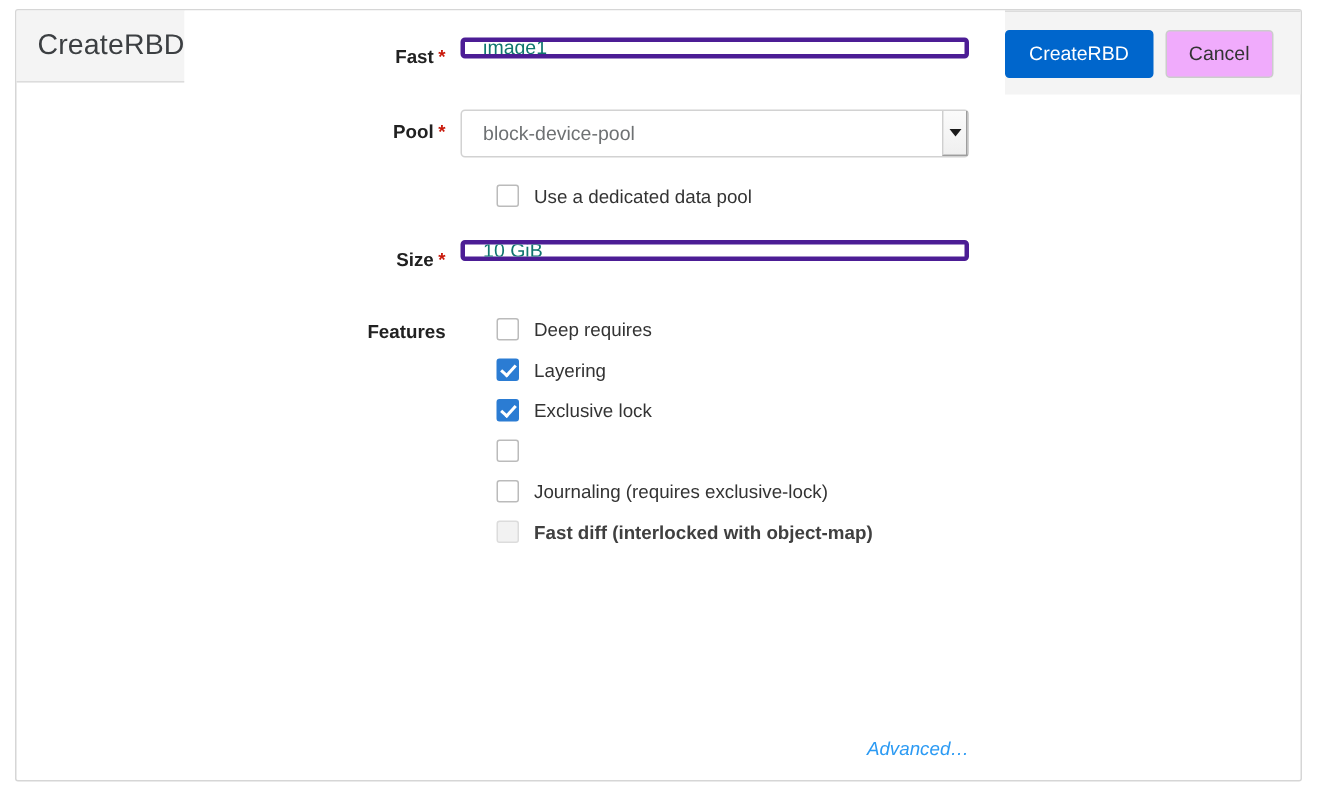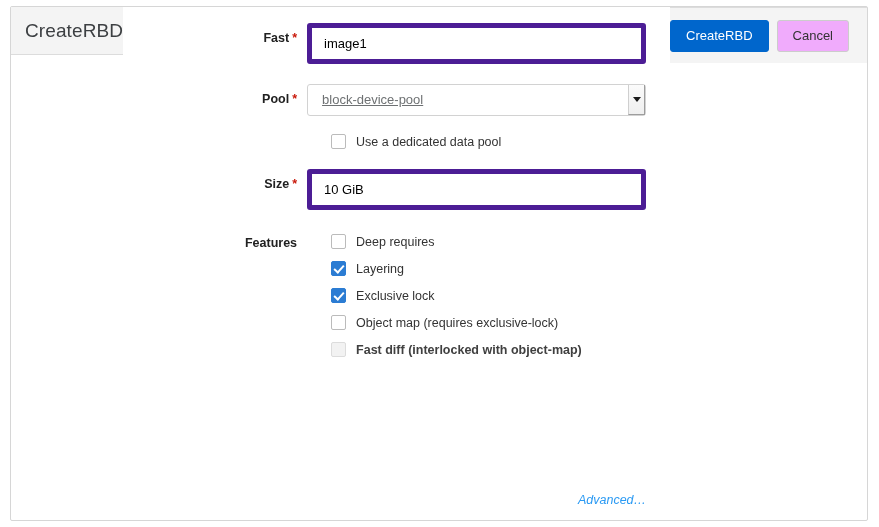--- a/index.html
+++ b/index.html
@@ -67,27 +67,27 @@
     font-size: 12.5px;
     margin-left: 3px;
   }
   .form-control-wrap {
     flex: 1 1 auto;
     padding-right: 24px;
   }
 
   .text-input {
     width: 100%;
-    height: 41px;
-    border: 5px solid #4c1d95;
+    height: 14px;
+    border: 3px solid #4c1d95;
     border-radius: 3px;
     background: #ffffff;
     font-family: "Liberation Sans", sans-serif;
     font-size: 13px;
-    color: #000000;
+    color: #0f766e;
     padding: 0 12px;
     outline: none;
   }
   .text-input::placeholder { color: #8a8d90; }
 
   .select-wrap {
     position: relative;
     width: 100%;
     height: 32px;
   }
@@ -96,21 +96,20 @@
     height: 32px;
     border: 1px solid #d2d2d2;
     border-radius: 3px;
     background: #ffffff;
     font-size: 13px;
     color: #6e7173;
     padding: 0 40px 0 14px;
     line-height: 30px;
     white-space: nowrap;
     overflow: hidden;
-    text-decoration: underline;
   }
   .select-btn {
     position: absolute;
     right: 1px; top: 1px;
     width: 17px; height: 30px;
     background: linear-gradient(#fbfbfb, #efefef);
     border-left: 1px solid #cfcfcf;
     border-right: 1px solid #9d9d9d;
     border-bottom: 1px solid #9d9d9d;
     display: flex;
@@ -288,23 +287,26 @@
           <span class="check-label">Layering</span>
         </div>
 
         <div class="check-row">
           <span class="checkbox checked"></span>
           <span class="check-label">Exclusive lock</span>
         </div>
 
         <div class="check-row">
           <span class="checkbox"></span>
-          <span class="check-label">Object map (requires exclusive-lock)</span>
-        </div>
-
+        </div>
+
+        <div class="check-row">
+          <span class="checkbox"></span>
+          <span class="check-label">Journaling (requires exclusive-lock)</span>
+        </div>
 
         <div class="check-row">
           <span class="checkbox disabled"></span>
           <span class="check-label disabled">Fast diff (interlocked with object-map)</span>
         </div>
 
       </div>
     </div>
 
     <div class="advanced-row">

